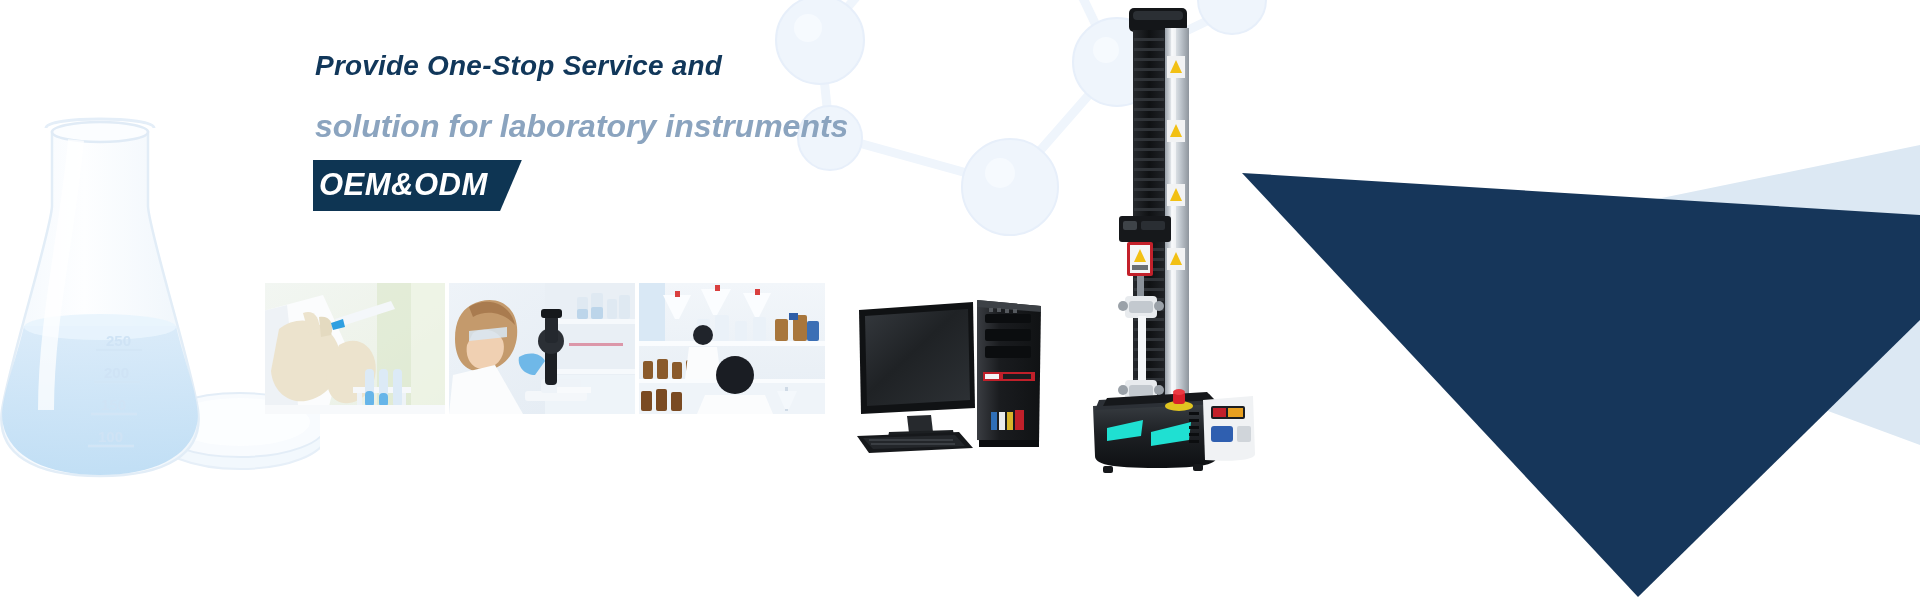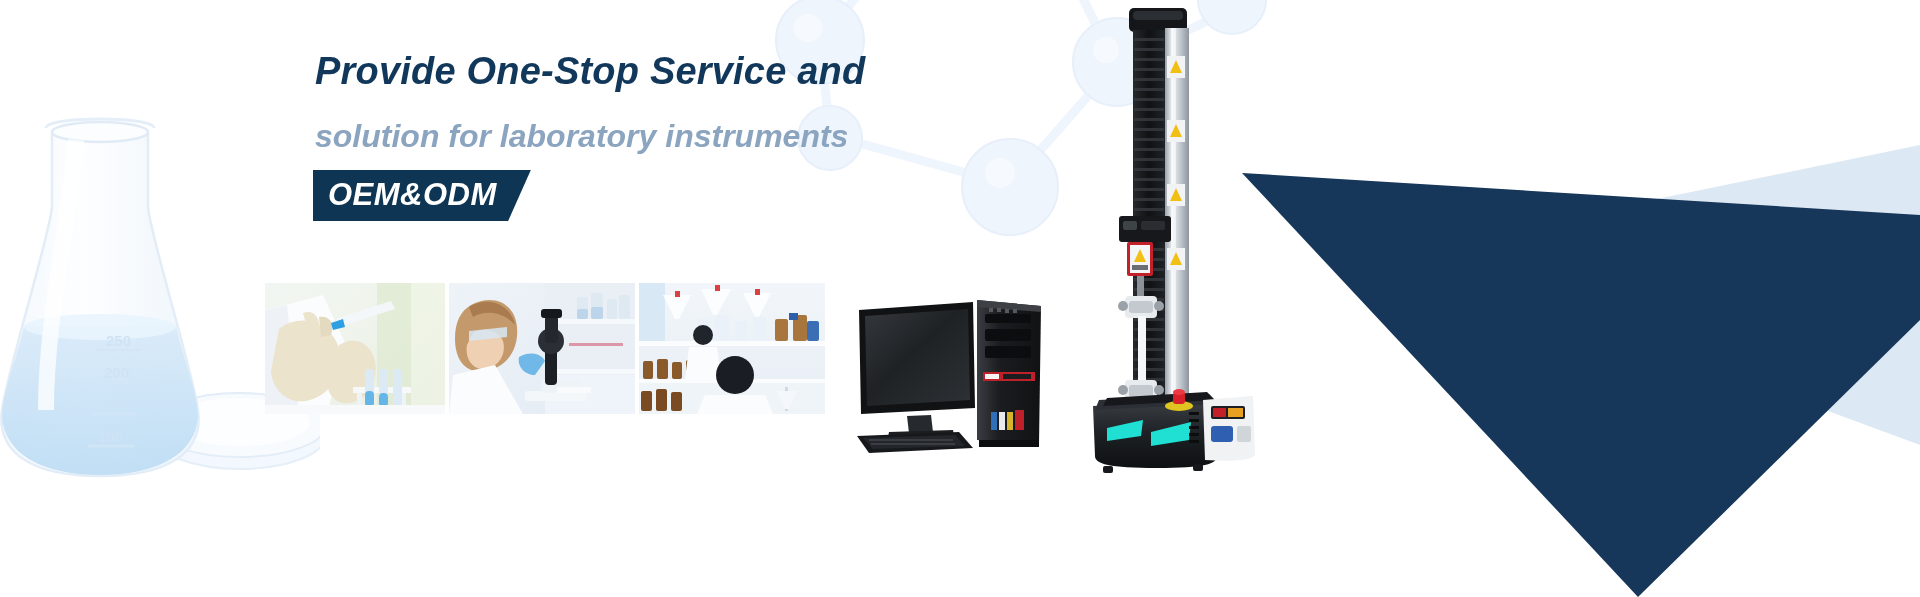--- a/index.html
+++ b/index.html
@@ -44,40 +44,40 @@
     pointer-events:none;
   }
 
   
   .copy{
     position:absolute;
     left:313px; top:52px;
     width:640px;
   }
   .headline{
-    font-size:38px;
+    font-size:28px;
     font-weight:bold;
     font-style:italic;
     letter-spacing:.2px;
     line-height:1;
     margin:0 0 30px 2px;
     white-space:nowrap;
   }
   .subline{
     font-size:32px;
     font-weight:bold;
     font-style:italic;
     line-height:1;
     margin:0 0 18px 2px;
     white-space:nowrap;
   }
   .badge{
     display:inline-block;
     position:relative;
-    padding:7px 34px 8px 15px;
+    padding:7px 34px 8px 6px;
     margin-left:0;
     text-align:right;
   }
   .badge-bg{
     position:absolute;
     left:0; top:0;
     width:100%; height:100%;
     z-index:0;
   }
   .badge-text{

